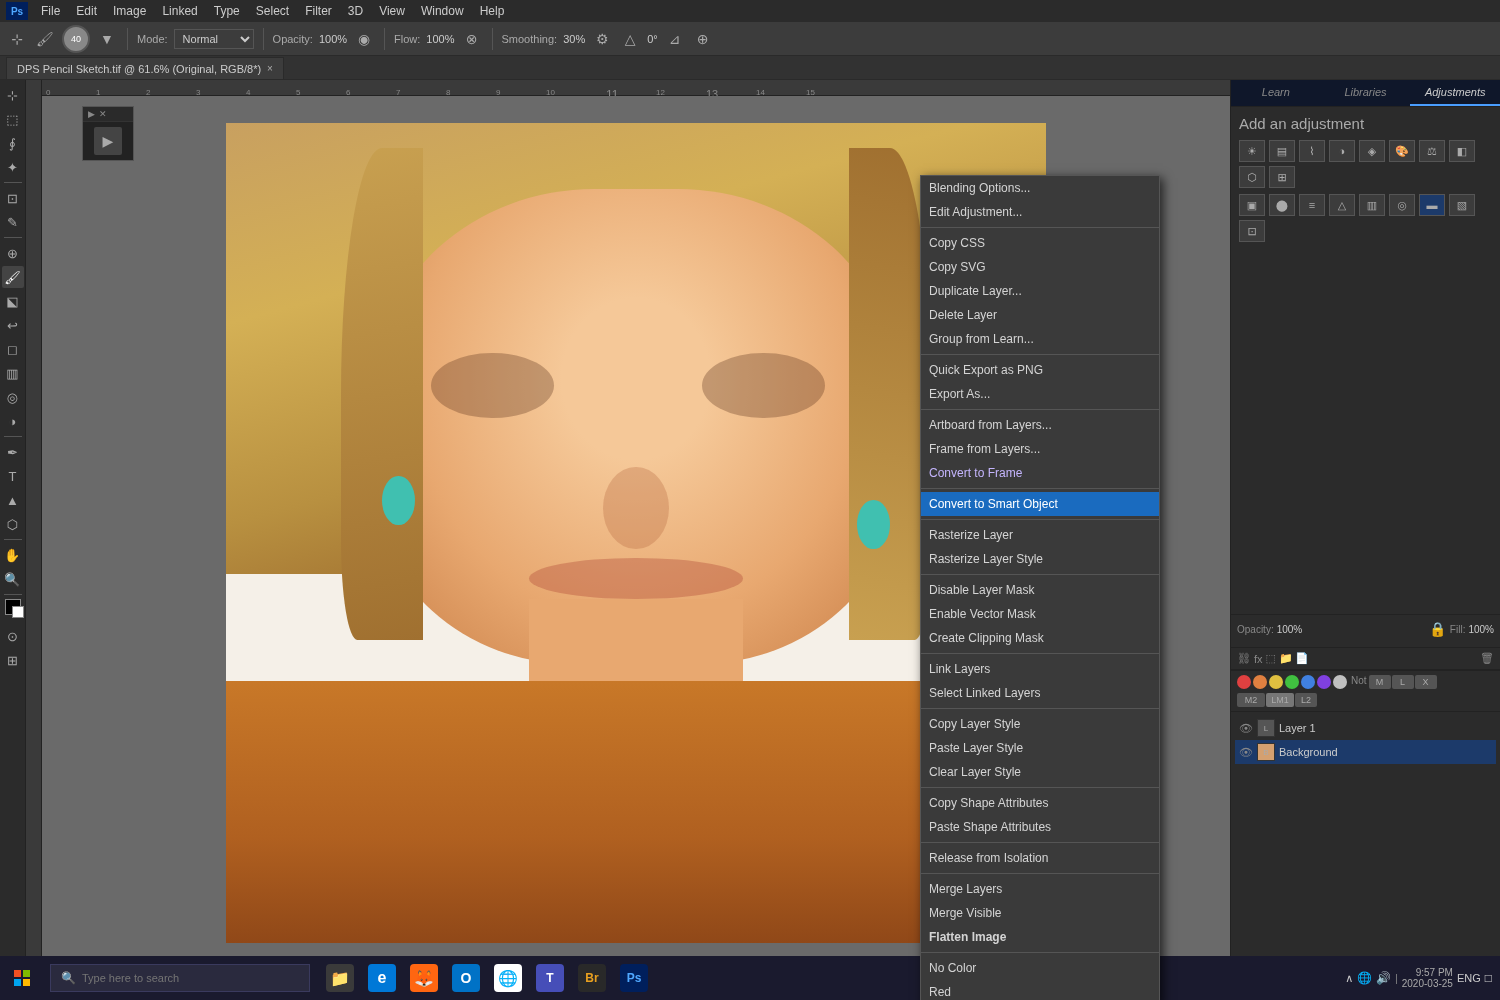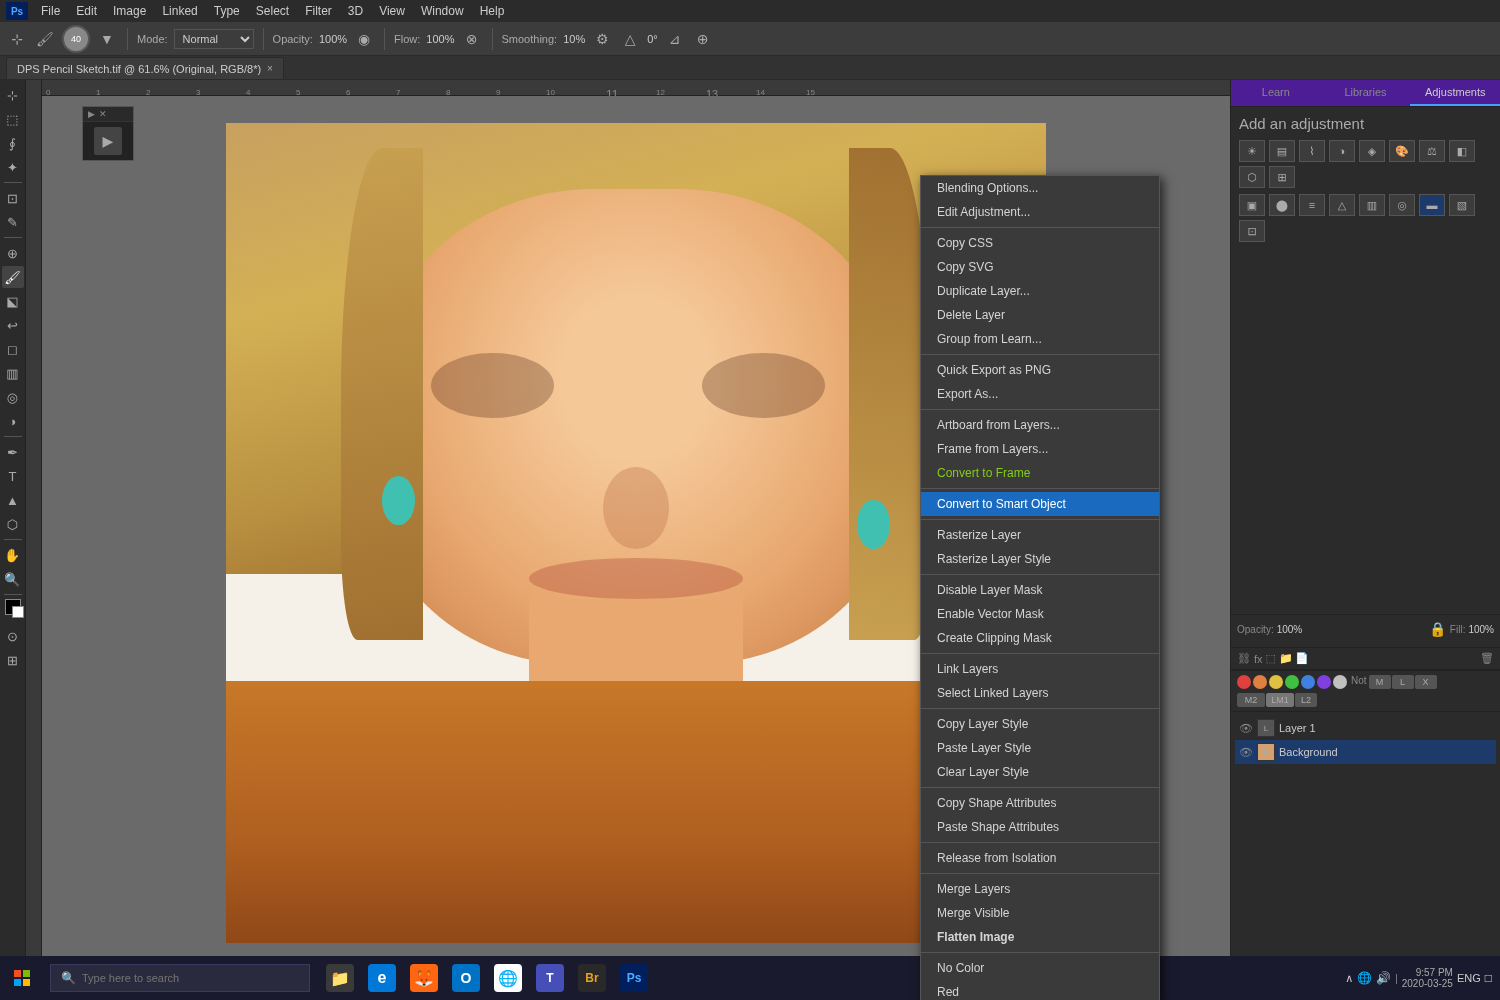--- a/index.html
+++ b/index.html
@@ -149,22 +149,23 @@
     
     #right-panel {
       width: 270px;
       background: #2b2b2b;
       border-left: 1px solid #222;
       display: flex;
       flex-direction: column;
     }
     #right-tabs {
       display: flex;
-      background: #4c1d95;
+      background: #0f172a;
       border-bottom: 1px solid #222;
+      font-style: italic;
     }
     .right-tab {
       flex: 1; text-align: center; padding: 6px 4px;
       font-size: 11px; color: #888; cursor: pointer;
       border-bottom: 2px solid transparent;
     }
     .right-tab.active { color: #ccc; border-bottom-color: #4a9eff; }
 
     #adjustments-panel {
       flex: 1;
@@ -219,27 +220,27 @@
       left: 920px;
       top: 175px;
       width: 240px;
       background: #3a3a3a;
       border: 1px solid #555;
       box-shadow: 3px 3px 10px rgba(0,0,0,0.7);
       z-index: 1000;
       font-size: 12px;
     }
     .ctx-item {
-      padding: 5px 16px;
+      padding: 5px 8px;
       color: #d4d4d4;
       cursor: pointer;
       white-space: nowrap;
     }
     .ctx-item.highlighted { background: #1a6bbf; color: #fff; }
-    .ctx-item.disabled { color: #84cc16; cursor: default; }
+    .ctx-item.disabled { color: #c4b5fd; cursor: default; }
     .ctx-separator { height: 1px; background: #555; margin: 3px 0; }
     .ctx-item.bold { font-weight: bold; }
 
     
     #status-bar {
       height: 30px;
       background: #2b2b2b;
       display: flex; align-items: center;
       padding: 0 10px;
       font-size: 11px;
@@ -329,21 +330,21 @@
   <div class="toolbar-separator"></div>
   <span class="toolbar-label">Opacity:</span>
   <span class="toolbar-text">100%</span>
   <div class="toolbar-icon">◉</div>
   <div class="toolbar-separator"></div>
   <span class="toolbar-label">Flow:</span>
   <span class="toolbar-text">100%</span>
   <div class="toolbar-icon">⊗</div>
   <div class="toolbar-separator"></div>
   <span class="toolbar-label">Smoothing:</span>
-  <span class="toolbar-text">10%</span>
+  <span class="toolbar-text">30%</span>
   <div class="toolbar-icon">⚙</div>
   <div class="toolbar-icon">△</div>
   <span class="toolbar-text">0°</span>
   <div class="toolbar-icon">⊿</div>
   <div class="toolbar-icon">⊕</div>
 </div>
 
 <div id="tab-bar">
   <div class="tab active">
     <span>DPS Pencil Sketch.tif @ 61.6% (Original, RGB/8*)</span>

